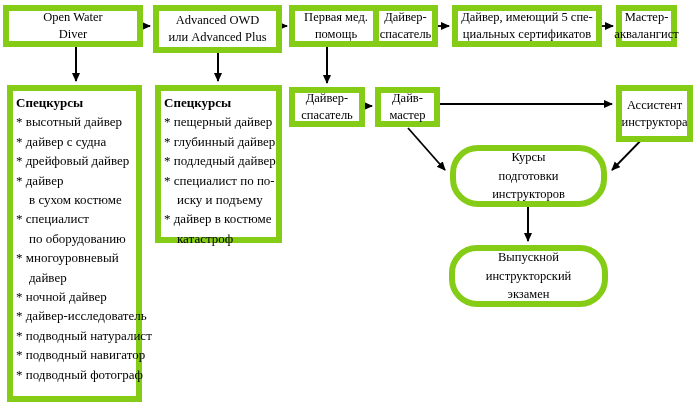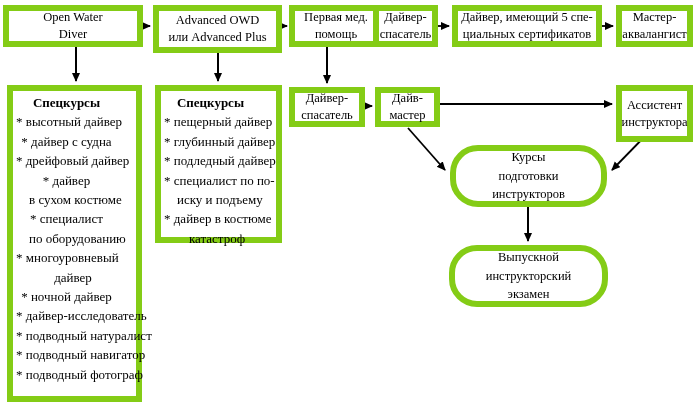--- a/index.html
+++ b/index.html
@@ -21,21 +21,21 @@
     align-items:center;
     justify-content:center;
     text-align:center;
     font-size:12.5px;
     line-height:17px;
   }
   .box .label{white-space:pre-line;}
   .box.tri{line-height:18.5px;border-radius:28px;}
   .box.list{
     display:block;
-    text-align:center;
+    text-align:left;
     padding:2px 19px 0 3px;
   }
   .list-title{
     font-weight:bold;
     font-size:13px;
     line-height:19.4px;
   }
   .list-line{
     font-size:13px;
     line-height:19.4px;
@@ -82,21 +82,21 @@
 помощь</span>
   </div>
   <div class="box" style="left:373px;top:5px;width:65px;height:42px">
     <span class="label">Дайвер-
 спасатель</span>
   </div>
   <div class="box" style="left:452px;top:5px;width:150px;height:42px">
     <span class="label">Дайвер, имеющий 5 спе-
 циальных сертификатов</span>
   </div>
-  <div class="box" style="left:616px;top:5px;width:77px;height:42px">
+  <div class="box" style="left:616px;top:5px;width:61px;height:42px">
     <span class="label">Мастер-
 аквалангист</span>
   </div>
 
   <div class="box list" style="left:7px;top:85px;width:135px;height:317px">
     <div class="list-title">Спецкурсы</div>
     <div>
         <div class="list-line">* высотный дайвер</div>
         <div class="list-line">* дайвер с судна</div>
         <div class="list-line">* дрейфовый дайвер</div>

